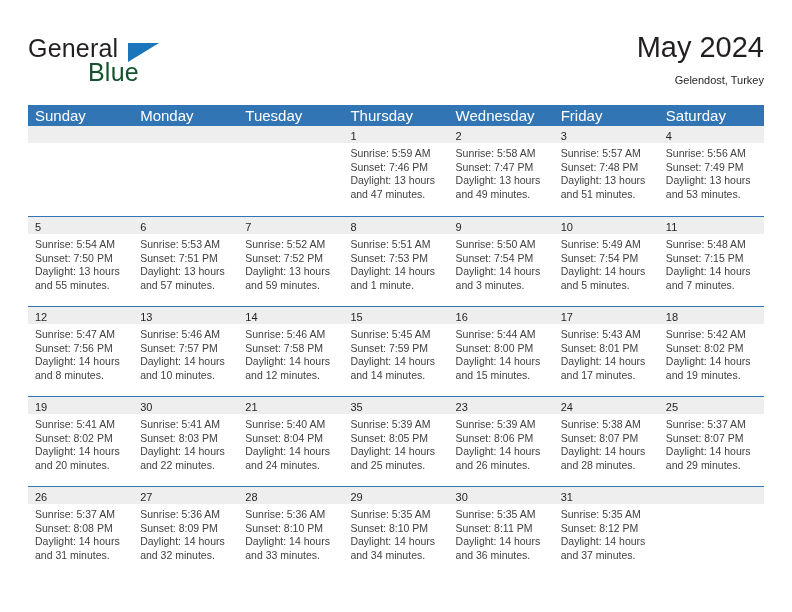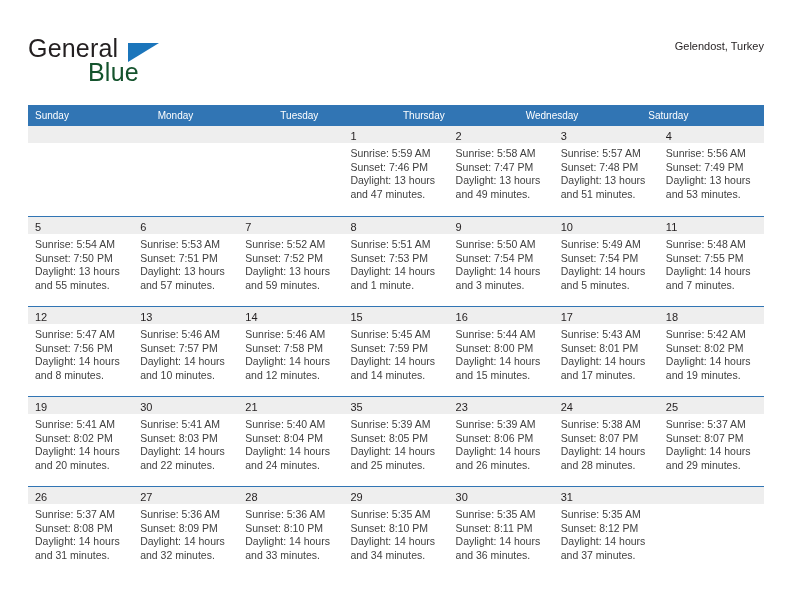--- a/index.html
+++ b/index.html
@@ -96,21 +96,21 @@
     width: 736px;
   }
   .weekday-row {
     display: flex;
     background: #3175b4;
     height: 21px;
   }
   .weekday {
     flex: 1 1 0;
     color: #ffffff;
-    font-size: 10px;
+    font-size: 15px;
     line-height: 21px;
     padding-left: 7px;
     box-sizing: border-box;
     white-space: nowrap;
     overflow: hidden;
   }
   .week-row {
     display: flex;
     border-top: 1.3px solid #3175b4;
     height: 90px;
@@ -157,32 +157,34 @@
 
   <div class="header">
 
     <div class="brand">
       <span class="brand-general">General</span>
       <span class="brand-triangle"></span>
       <span class="brand-blue">Blue</span>
     </div>
 
     <div class="title-block">
+      <div class="cal-title">May 2024</div>
       <div class="cal-subtitle">Gelendost, Turkey</div>
     </div>
 
   </div>
 
   <div class="calendar">
     <div class="weekday-row" id="weekday-row">
         <div class="weekday">Sunday</div>
         <div class="weekday">Monday</div>
         <div class="weekday">Tuesday</div>
         <div class="weekday">Thursday</div>
         <div class="weekday">Wednesday</div>
+        <div class="weekday">Friday</div>
         <div class="weekday">Saturday</div>
       </div>
     <div id="weeks-container">
         <div class="week-row first">
           <div class="day-cell empty">
             <div class="day-number-strip"><span class="day-number"></span></div>
           </div>
           <div class="day-cell empty">
             <div class="day-number-strip"><span class="day-number"></span></div>
           </div>
@@ -278,21 +280,21 @@
               <div>Sunrise: 5:49 AM</div>
               <div>Sunset: 7:54 PM</div>
               <div>Daylight: 14 hours</div>
               <div>and 5 minutes.</div>
             </div>
           </div>
           <div class="day-cell">
             <div class="day-number-strip"><span class="day-number">11</span></div>
             <div class="day-details">
               <div>Sunrise: 5:48 AM</div>
-              <div>Sunset: 7:55 PM</div>
+              <div>Sunset: 7:15 PM</div>
               <div>Daylight: 14 hours</div>
               <div>and 7 minutes.</div>
             </div>
           </div>
         </div>
         <div class="week-row">
           <div class="day-cell">
             <div class="day-number-strip"><span class="day-number">12</span></div>
             <div class="day-details">
               <div>Sunrise: 5:47 AM</div>

